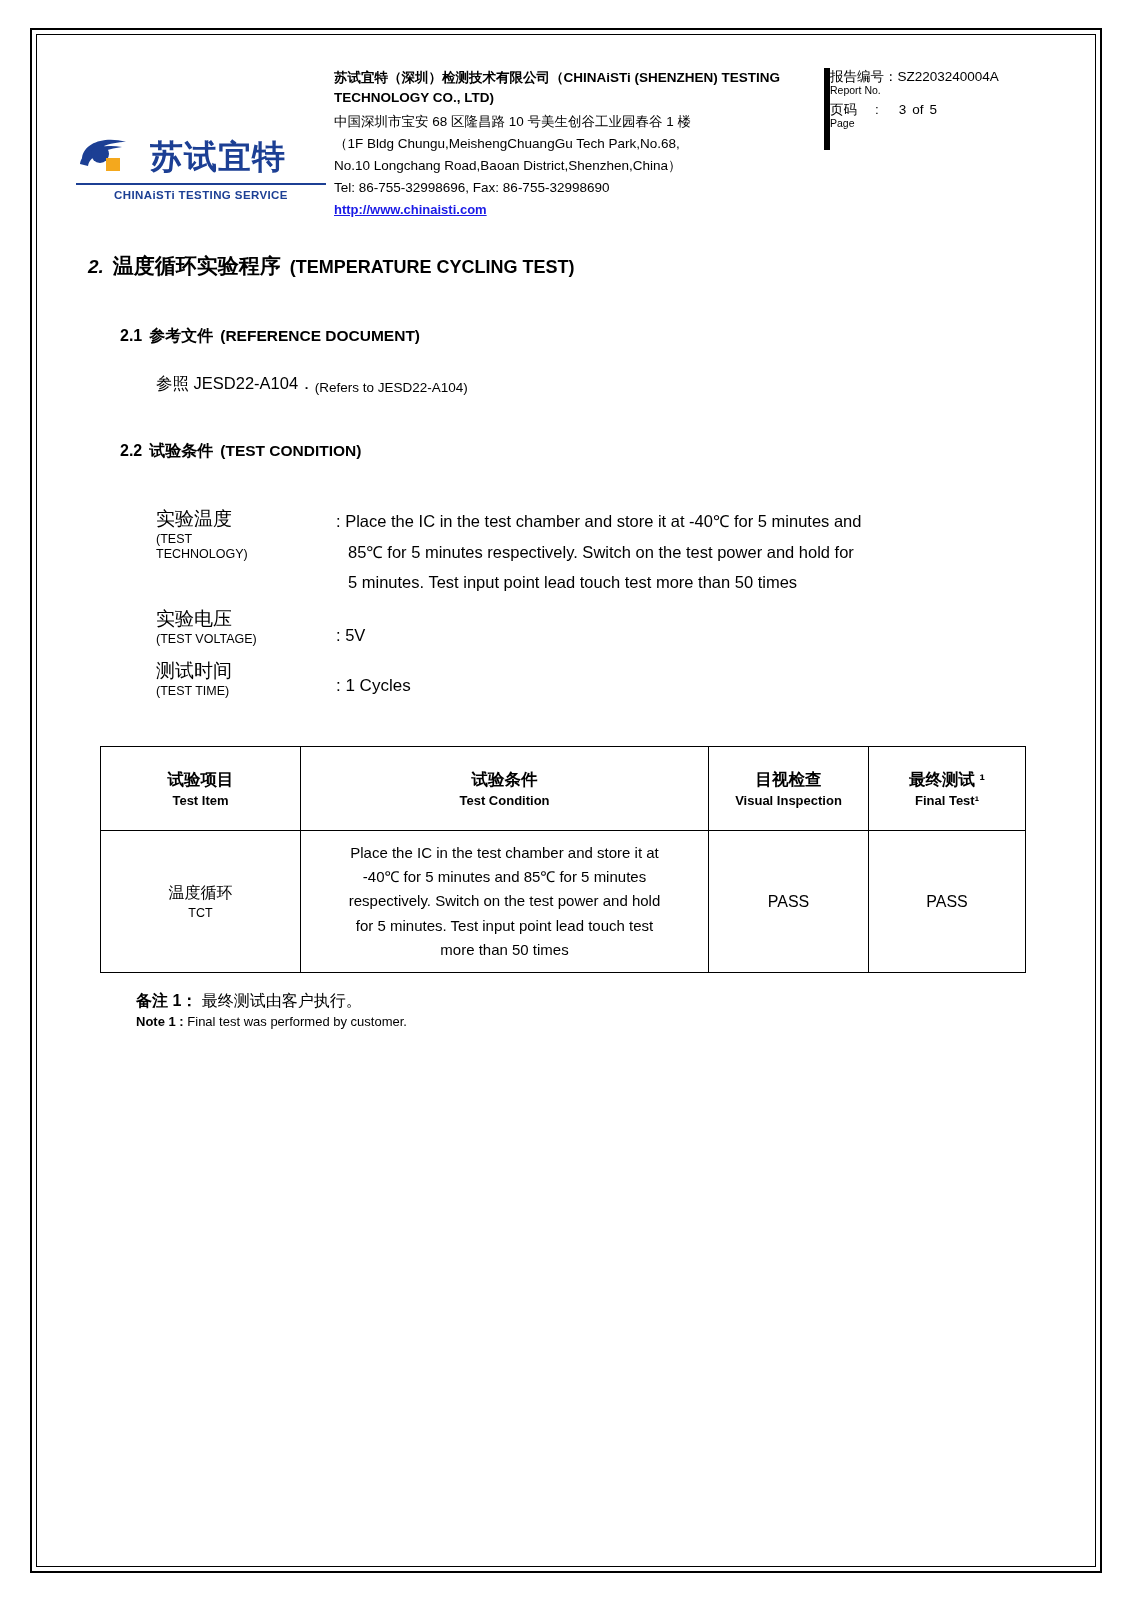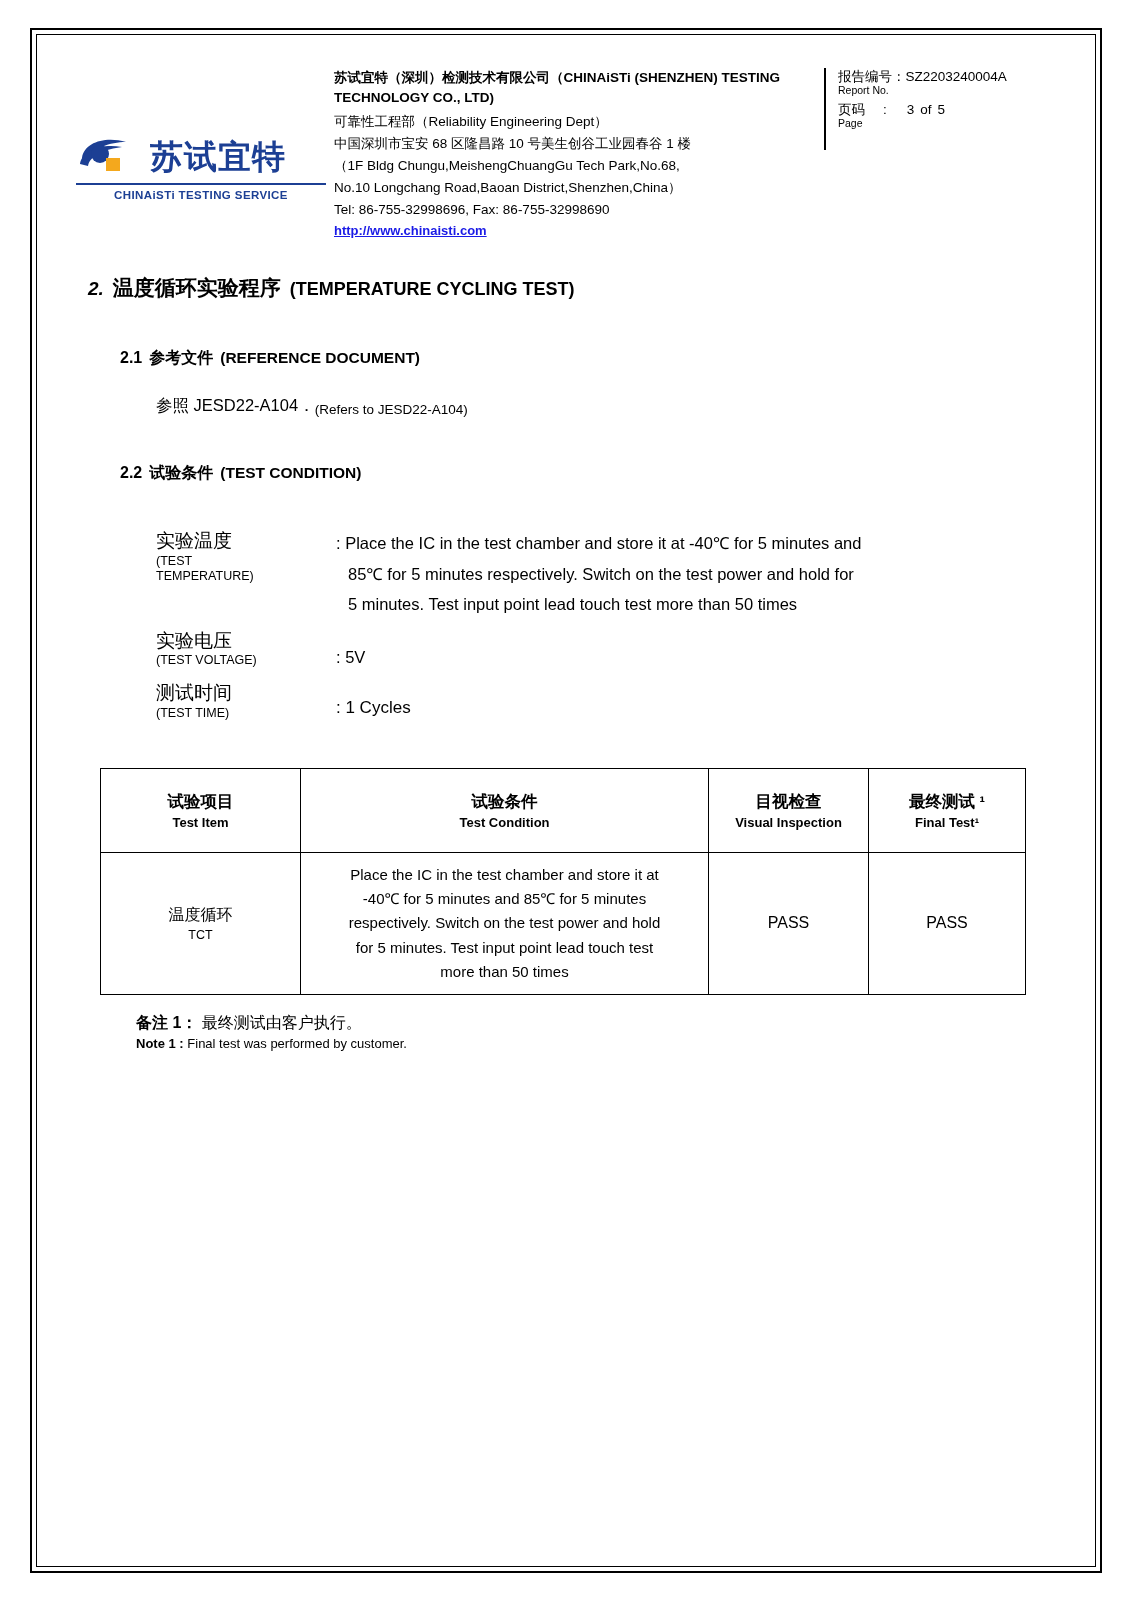--- a/index.html
+++ b/index.html
@@ -109,22 +109,21 @@
   .company-line { white-space: nowrap; }
   .company-link {
     color: #1a1ae6;
     text-decoration: underline;
     font-weight: bold;
     font-size: 13px;
   }
 
   .report-box {
     flex: 0 0 232px;
-    border-left: 2px solid #000000;
-    padding-left: 12px;
+    border-left: 6px solid #000000;
     margin-top: 4px;
     min-height: 82px;
     font-size: 13.5px;
   }
   .rb-row { display: flex; align-items: baseline; }
   .rb-label-cn { font-size: 13.5px; }
   .rb-val { font-size: 13.5px; }
   .rb-label-en { font-size: 10.5px; margin-top: -2px; margin-bottom: 5px; display: block; }
   .rb-page-row { display: flex; align-items: baseline; }
   .rb-colon { margin: 0 14px 0 18px; }
@@ -234,21 +233,20 @@
             </svg>
           </span>
           <span class="logo-text-cn">苏试宜特</span>
         </div>
         <div class="logo-rule"></div>
         <div class="logo-sub">CHINAiSTi TESTING SERVICE</div>
       </div>
 
       <div class="company-box">
         <div class="company-name">苏试宜特（深圳）检测技术有限公司（CHINAiSTi (SHENZHEN) TESTING TECHNOLOGY CO., LTD)</div>
-        <div class="company-line">可靠性工程部（Reliability Engineering Dept）</div>
         <div class="company-line">中国深圳市宝安 68 区隆昌路 10 号美生创谷工业园春谷 1 楼</div>
         <div class="company-line">（1F Bldg Chungu,MeishengChuangGu Tech Park,No.68,</div>
         <div class="company-line">No.10 Longchang Road,Baoan District,Shenzhen,China）</div>
         <div class="company-line">Tel: 86-755-32998696, Fax: 86-755-32998690</div>
         <div><a class="company-link" href="#">http://www.chinaisti.com</a></div>
       </div>
 
       <div class="report-box">
         <div class="rb-row">
           <span class="rb-label-cn">报告编号：</span>
@@ -288,21 +286,21 @@
       <span class="cn">试验条件</span>
       <span class="en">(TEST CONDITION)</span>
     </div>
 
     <div class="cond-block">
 
       <div class="cond-row">
         <div class="cond-label">
           <span class="cn">实验温度</span>
           <span class="en">(TEST</span>
-          <span class="en">TEMPERATURE)</span>
+          <span class="en">TECHNOLOGY)</span>
         </div>
         <div class="cond-value">
           <span class="cv-first">: Place the IC in the test chamber and store it at -40℃ for 5 minutes and</span>
           <span class="cv-ind">85℃ for 5 minutes respectively. Switch on the test power and hold for</span>
           <span class="cv-ind">5 minutes. Test input point lead touch test more than 50 times</span>
         </div>
       </div>
 
       <div class="cond-row cond-row-v">
         <div class="cond-label">

